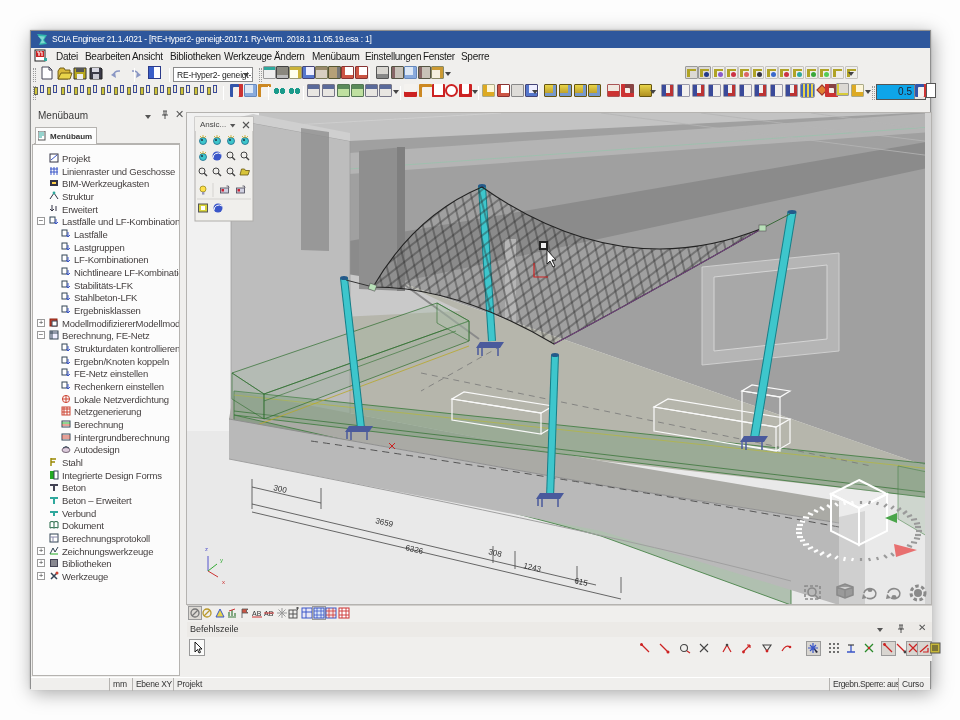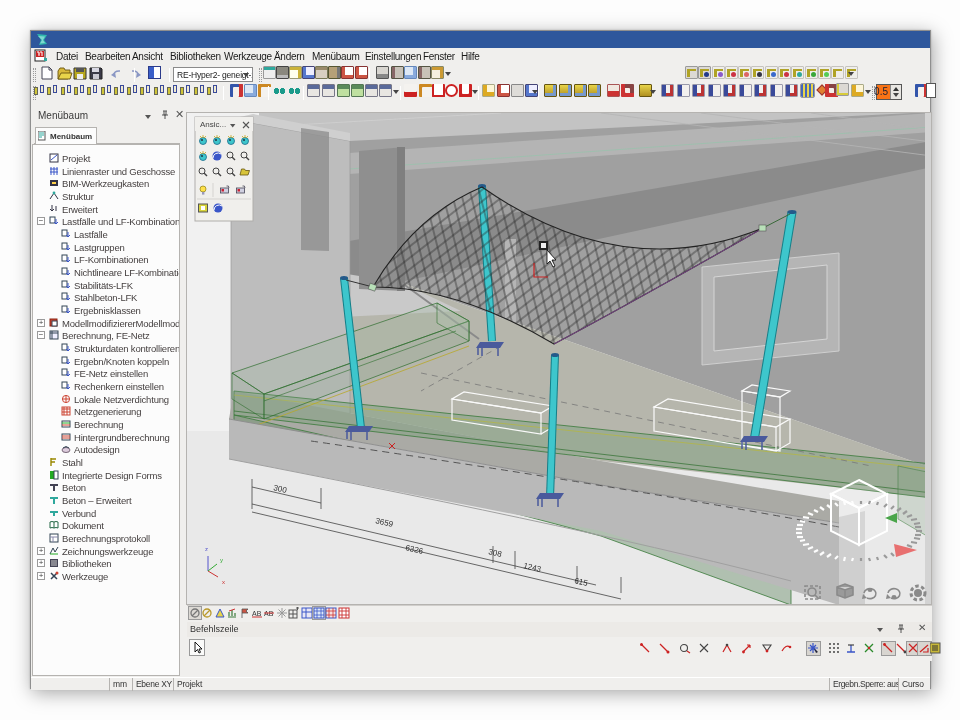--- a/index.html
+++ b/index.html
@@ -26,38 +26,39 @@
 .scell{position:absolute;top:0;height:13px;border-left:1px solid #b5b3b0;line-height:13px;padding-left:3px;white-space:nowrap;overflow:hidden}
 svg{display:block}
 </style></head><body>
 <div id="win">
 
 <div class="abs" id="title">
       <svg class="abs" style="left:4px;top:2px" width="14" height="13" viewBox="0 0 14 13">
         <path d="M2 1 L12 2 L9 7 L12 11 L4 12 L6 7 Z" fill="#2fb8ad"></path>
         <path d="M3 3 L10 3.5 L8 7 L10 10 L5 10.5 L7 7 Z" fill="#7fd8d0"></path>
       </svg>
+      <span>SCIA Engineer 21.1.4021 - [RE-Hyper2- geneigt-2017.1 Ry-Verm. 2018.1 11.05.19.esa : 1]</span>
     </div>
 <div class="abs" id="menubar">
 <svg class="abs" style="left:3px;top:1px" width="14" height="14" viewBox="0 0 14 14">
         <rect x="1" y="1" width="10" height="11" fill="#fff" stroke="#222"></rect>
         <rect x="2" y="2" width="8" height="6" fill="#cc2222"></rect>
         <path d="M3 3 h2 v4 M6 3 h2 v4 M4.5 5 h1" stroke="#fff" fill="none" stroke-width="1"></path>
         <rect x="10" y="9" width="3" height="3" fill="#2fa89d"></rect>
       </svg>
 <span class="mi" style="left:25px">Datei</span>
 <span class="mi" style="left:54px">Bearbeiten</span>
 <span class="mi" style="left:101px">Ansicht</span>
 <span class="mi" style="left:139px">Bibliotheken</span>
 <span class="mi" style="left:193px">Werkzeuge</span>
 <span class="mi" style="left:243px">Ändern</span>
 <span class="mi" style="left:281px">Menübaum</span>
 <span class="mi" style="left:334px">Einstellungen</span>
 <span class="mi" style="left:392px">Fenster</span>
-<span class="mi" style="left:430px">Hilfe</span>
+<span class="mi" style="left:430px">Sperre</span>
 </div>
 <div class="grip" style="left:2px;top:37px"></div>
 <svg class="abs" style="left:10px;top:35px" width="73" height="14" viewBox="0 0 73 14">
       <path d="M1 1 h7 l3 3 v9 h-10 z" fill="#fff" stroke="#445"></path>
       <path d="M8 1 v3 h3" fill="none" stroke="#445"></path>
       <path d="M17 5 l2 -3 h4 l1 2 h5 v3 l-2 6 h-10 z" fill="#d8b93a" stroke="#6a5510" stroke-width="0.9"></path>
       <path d="M17 13 l3 -6 h11 l-2 6 z" fill="#e8d44a" stroke="#6a5510" stroke-width="0.9"></path>
       <path d="M33 2 h12 v11 h-12 z" fill="#b8a820" stroke="#333"></path>
       <rect x="35" y="2" width="8" height="4" fill="#555"></rect>
       <rect x="36" y="8" width="6" height="5" fill="#eee"></rect>
@@ -262,21 +263,21 @@
     <div class="ic" style="left:754.0px;top:53px;background:#f2f0ee;border:1px solid #99a;box-shadow:inset 4px 0 0 #3a4a9a,inset -3px -3px 0 #bb3333"></div>
     <div class="ic" style="left:770px;top:53px;outline:1px solid #9a9a9a;background:#dcd9d4;background:repeating-linear-gradient(90deg,#4466bb 0 2px,#e8d44a 2px 4px)"></div>
     <div class="ic" style="left:785px;top:53px;background:transparent">
       <i style="position:absolute;left:2px;top:2px;width:8px;height:8px;background:#e08030;transform:rotate(45deg);border:1px solid #933"></i>
     </div>
 <div class="ic" style="left:794px;top:53px;background:#f4eee8;box-shadow:inset 4px -4px 0 #cc3333,inset -4px 4px 0 #884444"></div>
     <div class="ic" style="left:820px;top:53px;background:#fdf6d8;border:1px solid #aa8;box-shadow:inset 4px -4px 0 #ddaa22"></div>
 <div class="ic" style="left:805px;top:52px;background:#dcd9d4;border:1px solid #9a9a9a;box-shadow:inset 2px -2px 0 #d8cc3a"></div>
 <div class="dd" style="left:834px;top:59px"></div>
 <div class="grip" style="left:841px;top:55px"></div>
-<div class="abs" style="left:845px;top:53px;width:26px;height:16px;background:#f97316;border:1px solid #555;font-size:10px;color:#223">
+<div class="abs" style="left:845px;top:53px;width:50px;height:16px;background:#0ea5e9;border:1px solid #555;font-size:10px;color:#223">
       <span style="position:absolute;right:13px;top:1px">0.5</span>
       <div style="position:absolute;right:0px;top:0px;width:11px;height:14px;background:#e8e6e2;border-left:1px solid #888">
         <div class="dd" style="left:2px;top:2px;border-top:none;border-bottom:4px solid #333"></div>
         <div class="dd" style="left:2px;top:8px"></div>
       </div>
     </div>
 <div class="ic" style="left:884px;top:53px;background:#f4f0ec;box-shadow:inset -4px 0 0 #cc3333,inset 3px 3px 0 #3355aa"></div>
 <div class="abs" style="left:895px;top:52px;width:10px;height:15px;background:#fff;border:1px solid #555"></div>
 <div class="abs" id="lp"></div>
 <div class="abs" id="lphead">

